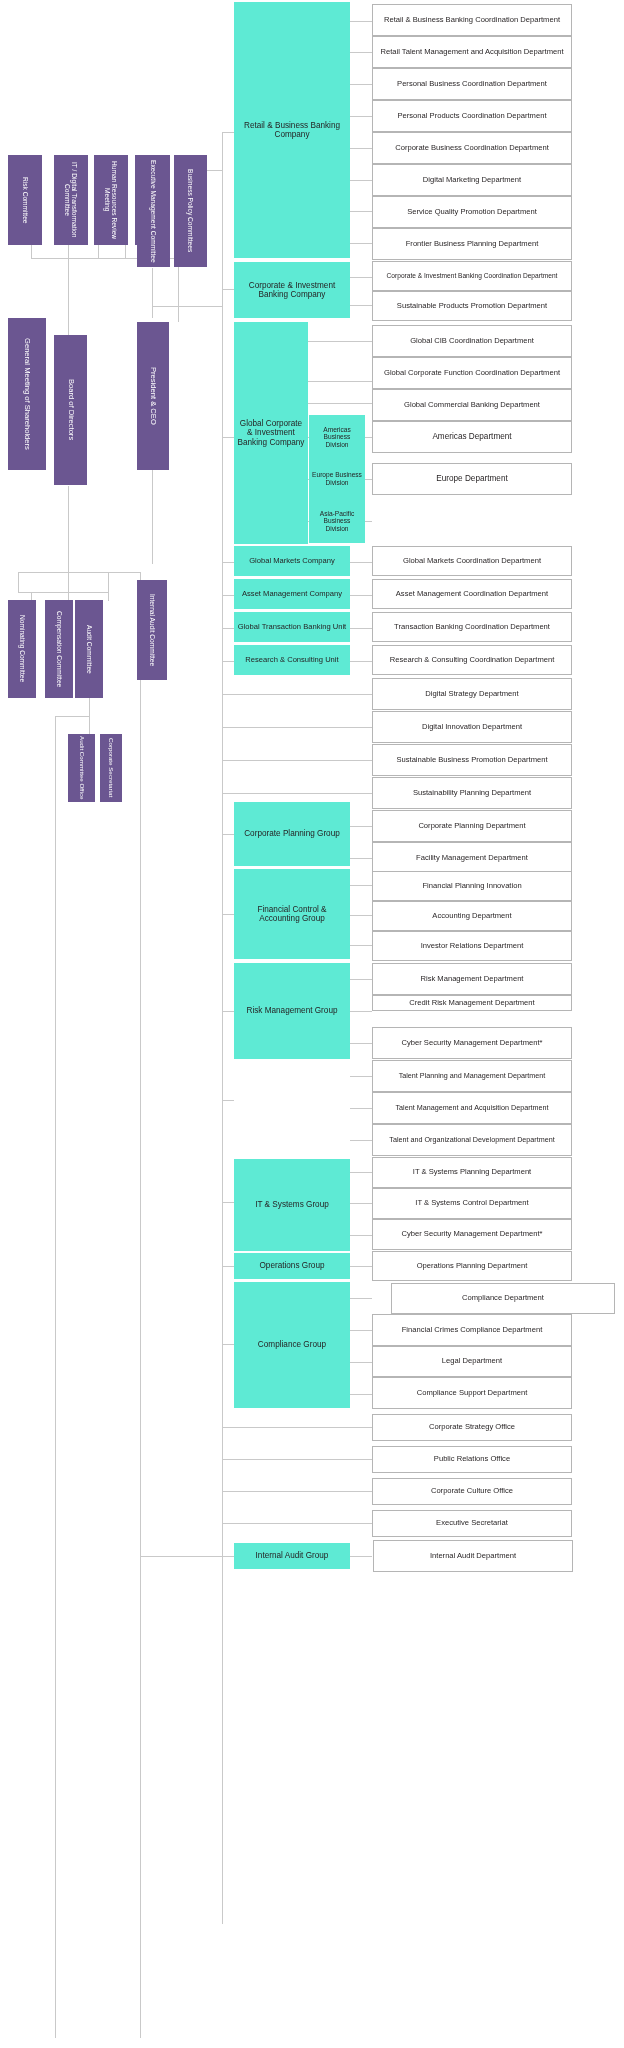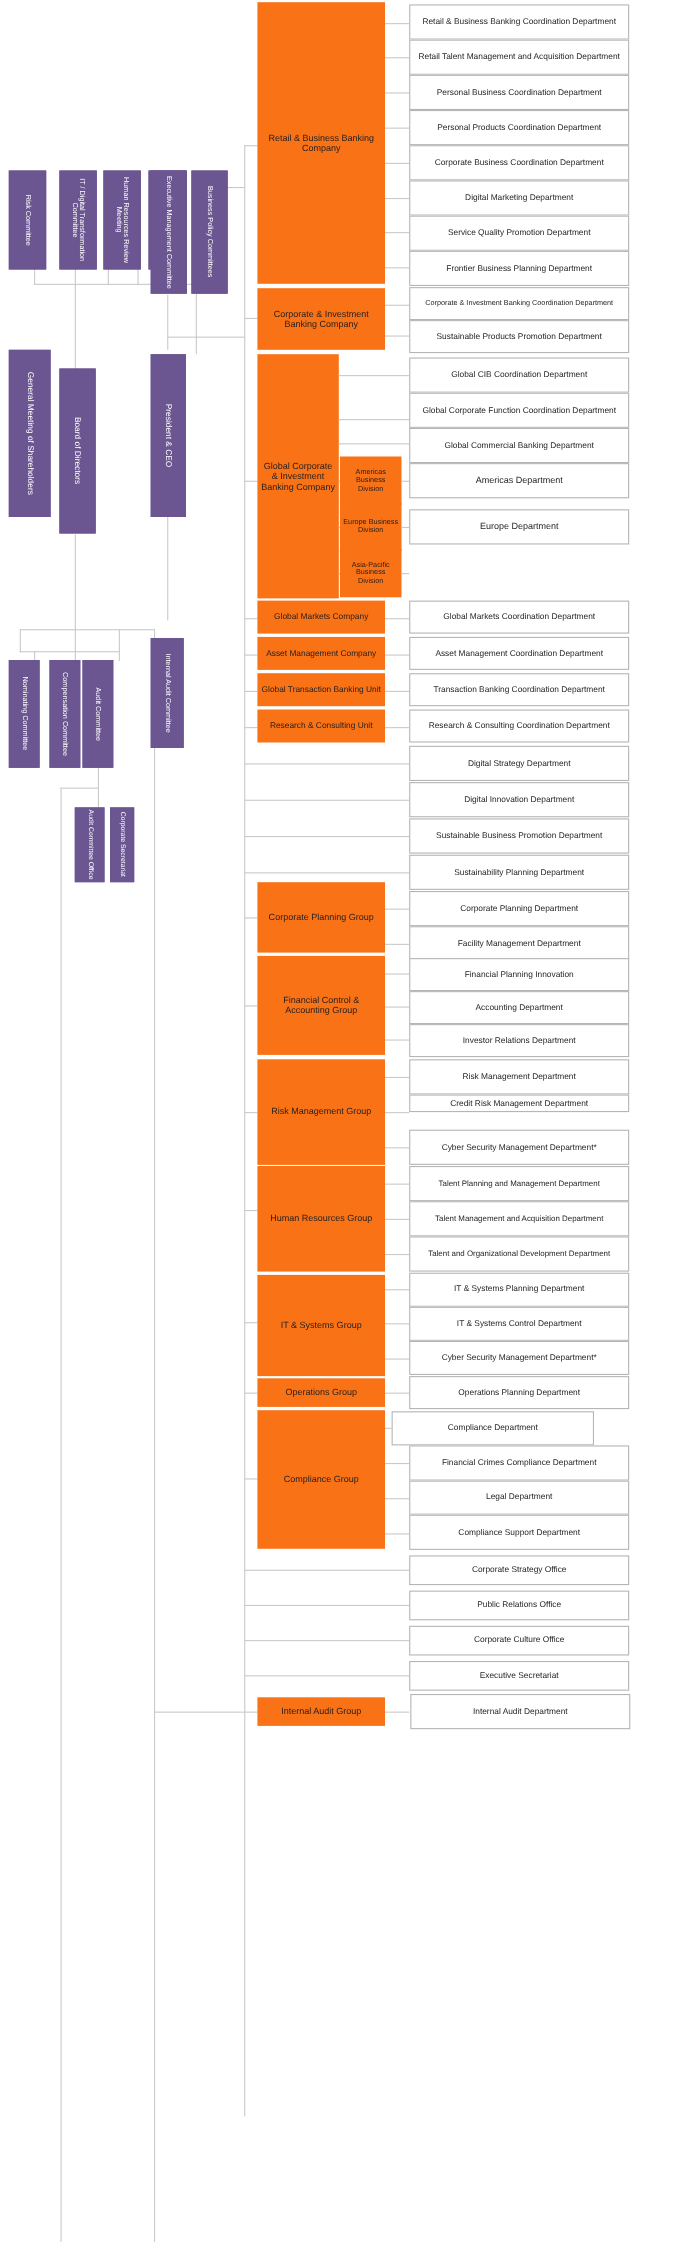--- a/index.html
+++ b/index.html
@@ -36,21 +36,21 @@
     writing-mode: vertical-rl;
     text-orientation: mixed;
     white-space: normal;
     display:block;
     max-height:100%;
   }
 
   
   .gbox {
     position:absolute;
-    background:#f97316;
+    background:#5eead4;
     display:flex;
     align-items:center;
     justify-content:center;
     text-align:center;
     line-height:1.15;
     padding:1px 3px;
     color:#231f20;
   }
 
   
@@ -344,23 +344,20 @@
     <span>Risk Management Department</span>
   </div>
   <div class="dbox fs75" style="left:372px; top:995px; width:200px; height:16px;">
     <span>Credit Risk Management Department</span>
   </div>
   <div class="dbox fs75" style="left:372px; top:1027px; width:200px; height:32px;">
     <span>Cyber Security Management Department*</span>
   </div>
 
   <div class="ln lnh" style="left:222px; top:1100px; width:12px;"></div>
-  <div class="gbox fs8" style="left:234px; top:1060px; width:116px; height:96px;">
-    <span>Human Resources Group</span>
-  </div>
   <div class="ln lnh" style="left:350px; top:1076px; width:22px;"></div>
   <div class="ln lnh" style="left:350px; top:1108px; width:22px;"></div>
   <div class="ln lnh" style="left:350px; top:1140px; width:22px;"></div>
   <div class="dbox fs7" style="left:372px; top:1060px; width:200px; height:32px;">
     <span>Talent Planning and Management Department</span>
   </div>
   <div class="dbox fs7" style="left:372px; top:1092px; width:200px; height:32px;">
     <span>Talent Management and Acquisition Department</span>
   </div>
   <div class="dbox fs7" style="left:372px; top:1124px; width:200px; height:32px;">
@@ -394,21 +391,21 @@
   </div>
 
   <div class="ln lnh" style="left:222px; top:1344px; width:12px;"></div>
   <div class="gbox fs8" style="left:234px; top:1282px; width:116px; height:126px;">
     <span>Compliance Group</span>
   </div>
   <div class="ln lnh" style="left:350px; top:1298px; width:22px;"></div>
   <div class="ln lnh" style="left:350px; top:1330px; width:22px;"></div>
   <div class="ln lnh" style="left:350px; top:1362px; width:22px;"></div>
   <div class="ln lnh" style="left:350px; top:1394px; width:22px;"></div>
-  <div class="dbox fs75" style="left:356px; top:1283px; width:184px; height:31px;">
+  <div class="dbox fs75" style="left:391px; top:1283px; width:224px; height:31px;">
     <span>Compliance Department</span>
   </div>
   <div class="dbox fs75" style="left:372px; top:1314px; width:200px; height:32px;">
     <span>Financial Crimes Compliance Department</span>
   </div>
   <div class="dbox fs75" style="left:372px; top:1346px; width:200px; height:31px;">
     <span>Legal Department</span>
   </div>
   <div class="dbox fs75" style="left:372px; top:1377px; width:200px; height:32px;">
     <span>Compliance Support Department</span>

